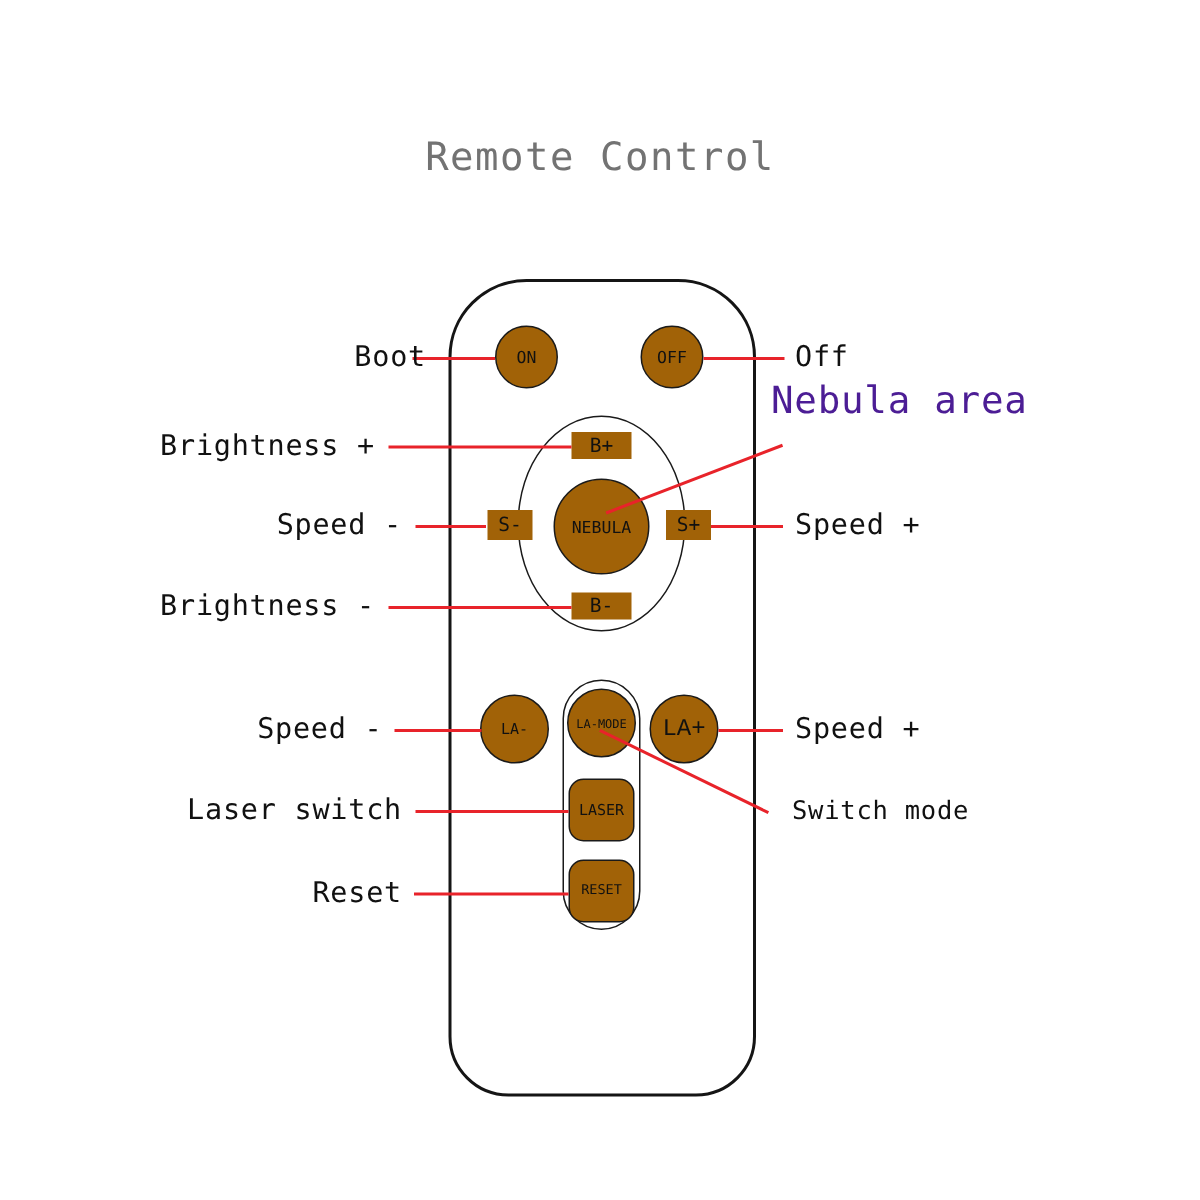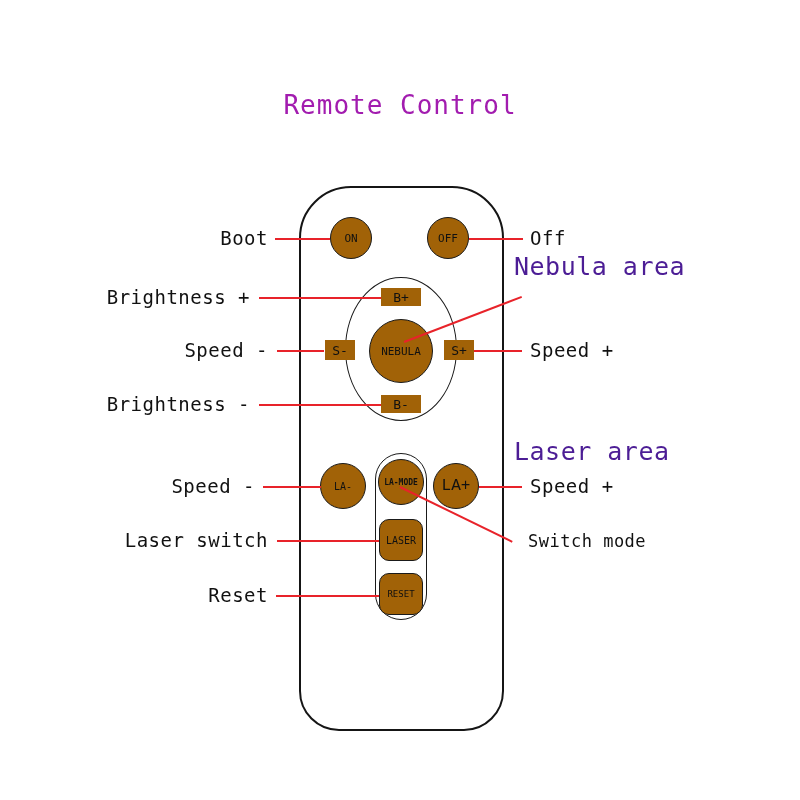--- a/index.html
+++ b/index.html
@@ -16,21 +16,21 @@
     overflow: hidden;
   }
   #title {
     position: absolute;
     top: 90px;
     left: 0;
     width: 800px;
     text-align: center;
     font-size: 26px;
     letter-spacing: 1px;
-    color: #a21caf;
+    color: #737373;
   }
   
   #remote-body {
     position: absolute;
     left: 299px;
     top: 186px;
     width: 205px;
     height: 545px;
     border: 2px solid #151515;
     border-radius: 52px 52px 40px 40px;
@@ -73,21 +73,21 @@
 
   #laser-col {
     position: absolute;
     left: 375px; top: 453px;
     width: 52px; height: 167px;
     border: 1.6px solid #1a1a1a;
     border-radius: 26px;
     box-sizing: border-box;
     background: #ffffff;
   }
-  #btn-lamode { left: 378px; top: 459px; width: 46px; height: 46px; font-size: 8px; font-weight: bold; }
+  #btn-lamode { left: 378px; top: 459px; width: 46px; height: 46px; font-size: 8px; }
   #btn-laser  { left: 379px; top: 519px; width: 44px; height: 42px; font-size: 10px; }
   #btn-reset  { left: 379px; top: 573px; width: 44px; height: 42px; font-size: 9px; }
 
   .lead {
     position: absolute;
     background: #e8232a;
     height: 1.6px;
     transform-origin: 0 50%;
   }
   .label {
@@ -143,29 +143,28 @@
   <div class="lead" style="left:277px; top:540px; width:102px;"></div>
   <div class="lead" style="left:276px; top:595px; width:103px;"></div>
 
   <div class="lead" style="left:469px; top:238px; width:54px;"></div>
   <div class="lead" style="left:474px; top:350px; width:48px;"></div>
   <div class="lead" style="left:479px; top:486px; width:43px;"></div>
 
   <div class="lead" style="left:404px; top:341px; width:126px; transform: rotate(-21deg);"></div>
   <div class="lead" style="left:400px; top:486px; width:125px; transform: rotate(26deg);"></div>
 
-  <div class="label right" style="left:110px; top:227px; width:158px;">Boot</div>
+  <div class="label right" style="left:126px; top:227px; width:158px;">Boot</div>
   <div class="label right" style="left:60px; top:286px; width:190px;">Brightness +</div>
   <div class="label right" style="left:90px; top:339px; width:178px;">Speed -</div>
   <div class="label right" style="left:60px; top:393px; width:190px;">Brightness -</div>
   <div class="label right" style="left:80px; top:475px; width:175px;">Speed -</div>
   <div class="label right" style="left:60px; top:529px; width:208px;">Laser switch</div>
   <div class="label right" style="left:90px; top:584px; width:178px;">Reset</div>
 
   <div class="label" style="left:530px; top:227px;">Off</div>
   <div class="label" style="left:530px; top:339px;">Speed +</div>
   <div class="label" style="left:530px; top:475px;">Speed +</div>
   <div class="label small" style="left:528px; top:531px;">Switch mode</div>
 
   <div class="area-label" style="left:514px; top:252px;">Nebula area</div>
-  <div class="area-label" style="left:514px; top:437px;">Laser area</div>
 
 </div>
 
 </body></html>

